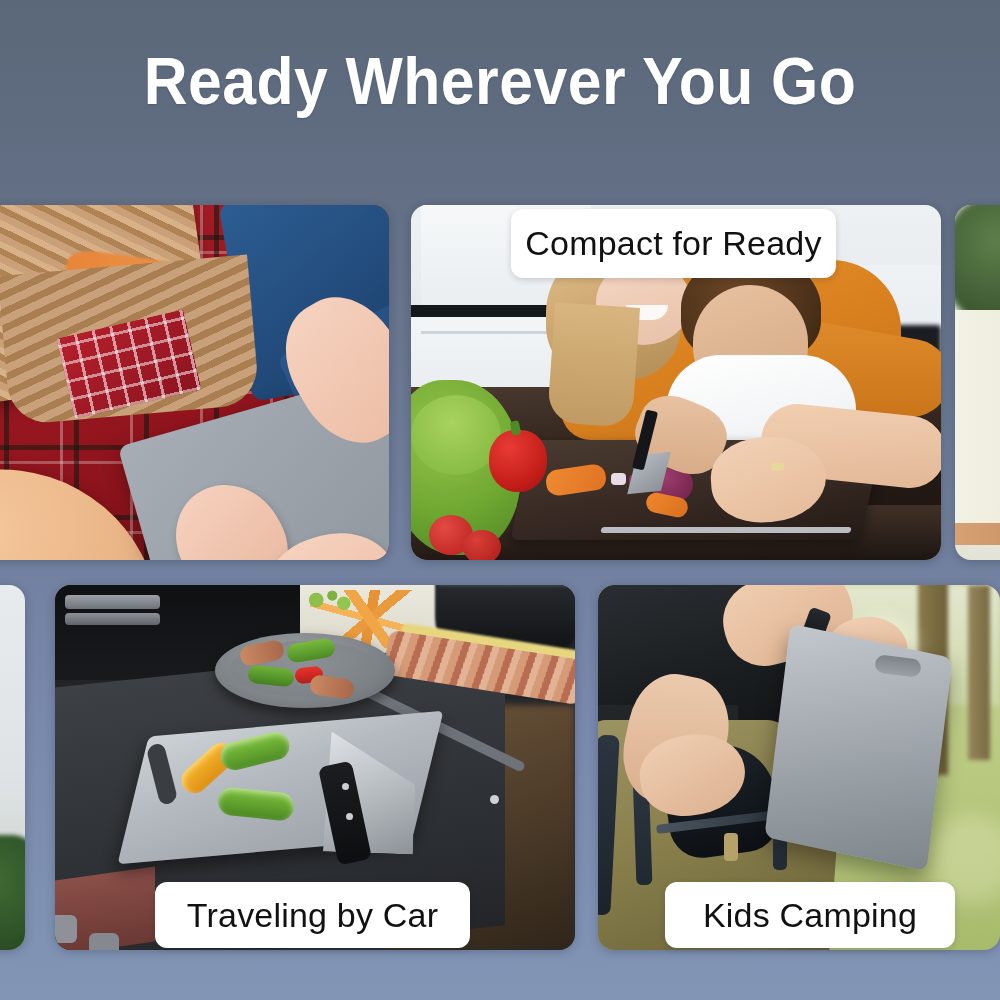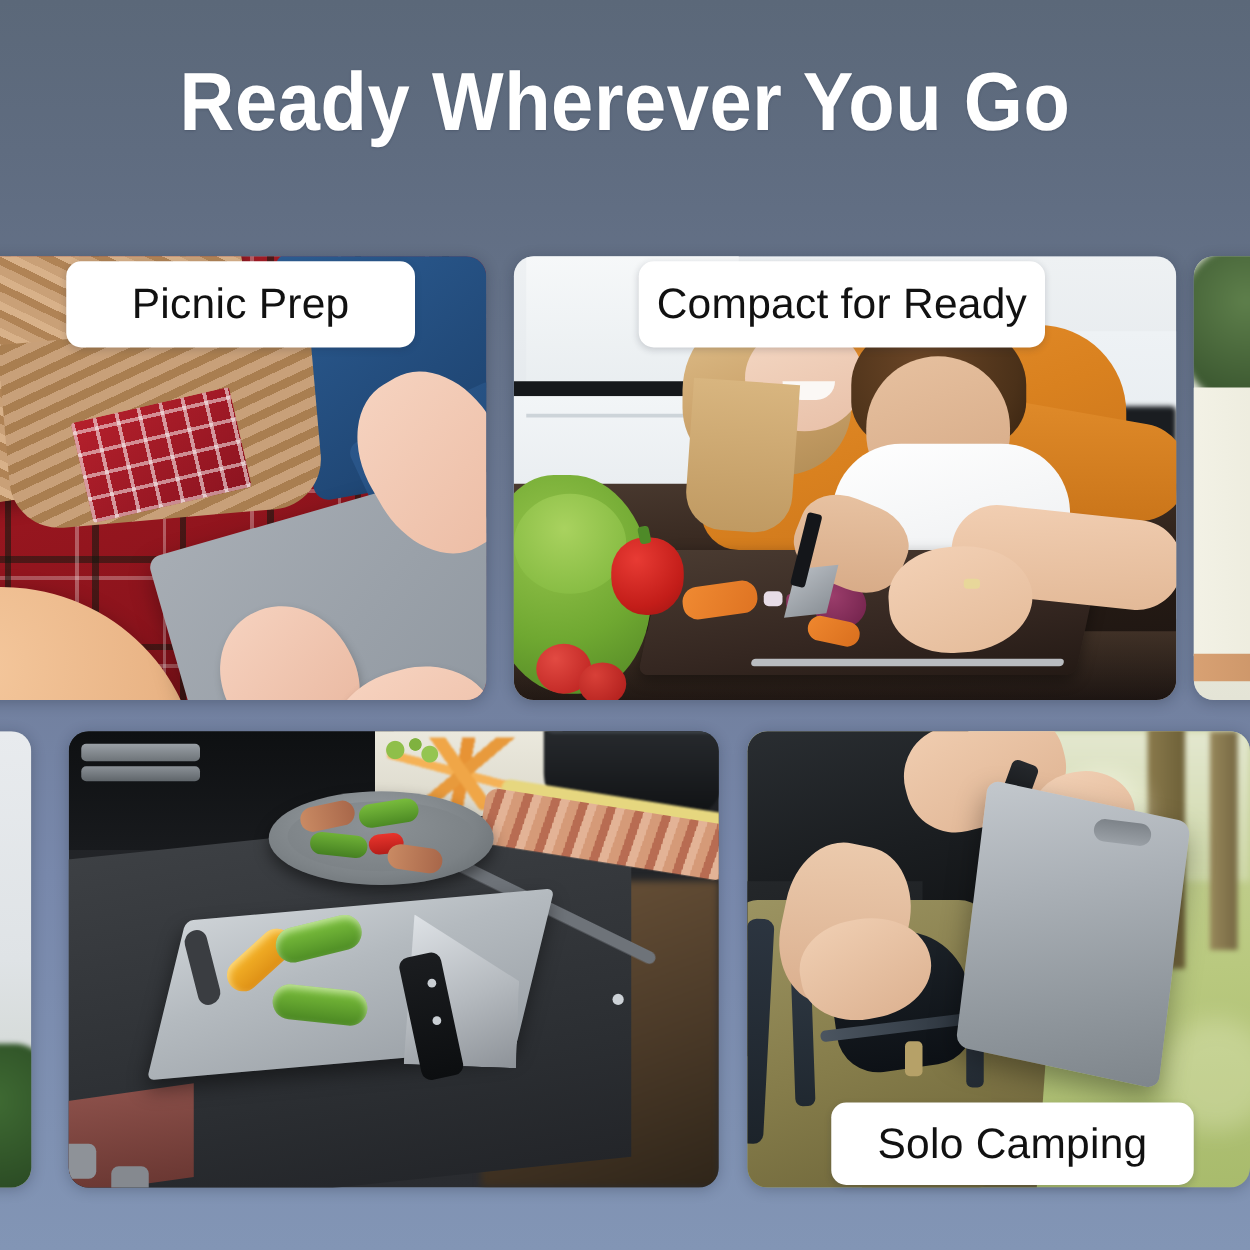--- a/index.html
+++ b/index.html
@@ -440,23 +440,20 @@
       <div class="pic-napkin"></div>
       <div class="pic-guitar"></div>
 
       <div class="pic-board"></div>
 
       <div class="pic-knife"></div>
       <div class="pic-handL"></div>
       <div class="pic-forearm"></div>
       <div class="pic-handR"></div>
     </div>
-  </div>
-  <div class="pill" id="pill-picnic">
-    <span>Picnic Prep</span>
   </div>
 
   <div class="card" id="card-kids">
     <div class="photo">
       <div class="k-bg"></div>
       <div class="k-window"></div>
       <div class="k-counterline"></div>
       <div class="k-cab"></div>
       <div class="k-cabline"></div>
       <div class="k-cabR"></div>
@@ -536,20 +533,23 @@
       <div class="c-board-hole"></div>
       <div class="c-vyellow"></div>
       <div class="c-vjal1"></div>
       <div class="c-vjal2"></div>
       <div class="c-knifeblade"></div>
       <div class="c-knifehandle"></div>
       <div class="c-rivet1"></div>
       <div class="c-rivet2"></div>
     </div>
   </div>
+  <div class="pill" id="pill-car">
+    <span>Traveling by Car</span>
+  </div>
 
   <div class="card" id="card-camp">
     <div class="photo">
       <div class="m-bg"></div>
       <div class="m-sky"></div>
       <div class="m-tree1"></div>
       <div class="m-tree2"></div>
       <div class="m-bokeh1"></div>
       <div class="m-bokeh2"></div>
       <div class="m-pants"></div>
@@ -565,16 +565,16 @@
       <div class="m-strap1"></div>
       <div class="m-strap2"></div>
       <div class="m-strap3"></div>
       <div class="m-armDown"></div>
       <div class="m-handDown"></div>
       <div class="m-board"></div>
       <div class="m-board-hole"></div>
     </div>
   </div>
   <div class="pill" id="pill-camp">
-    <span>Solo Camping</span>
+    <span>Kids Camping</span>
   </div>
 
 </div>
 
 </body></html>

